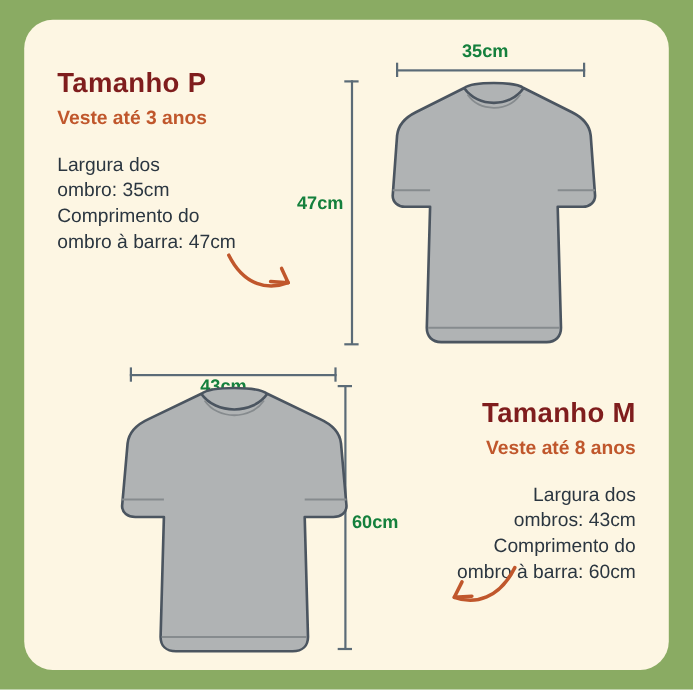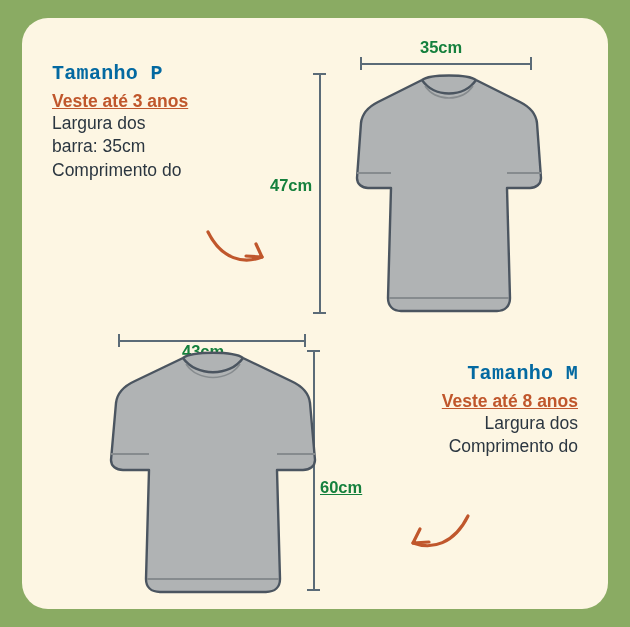--- a/index.html
+++ b/index.html
@@ -30,40 +30,39 @@
     border-radius: 26px;
     box-sizing: border-box;
     overflow: hidden;
   }
 
   
   .block {
     position: absolute;
   }
   .size-title {
-    font-family: Liberation Mono, monospace;
-    font-size: 20px;
+    font-family: Liberation Sans, sans-serif;
+    font-size: 25px;
     font-weight: 700;
-    color: #0369a1;
+    color: #7f1d1d;
     letter-spacing: 0.3px;
     white-space: nowrap;
   }
   .age-line {
     font-size: 17.5px;
     font-weight: 700;
     color: #c0572c;
     margin-top: 6px;
     white-space: nowrap;
-    text-decoration: underline;
   }
   .meas {
     font-size: 17.5px;
     color: #2b3640;
     line-height: 1.33;
-    margin-top: 0;
+    margin-top: 20px;
     white-space: nowrap;
   }
   .block-p { left: 30px; top: 44px; text-align: left; }
   .block-m { right: 30px; top: 344px; text-align: right; }
 
   
   .dim-label {
     position: absolute;
     font-size: 16.5px;
     font-weight: 700;
@@ -98,22 +97,23 @@
 </head>
 <body>
 
 <div id="frame">
   <div id="card">
 
     <div class="block block-p">
       <div class="size-title">Tamanho P</div>
       <div class="age-line">Veste até 3 anos</div>
       <div class="meas">Largura dos</div>
-      <div class="meas" style="margin-top:0">barra: 35cm</div>
+      <div class="meas" style="margin-top:0">ombro: 35cm</div>
       <div class="meas" style="margin-top:0">Comprimento do</div>
+      <div class="meas" style="margin-top:0">ombro à barra: 47cm</div>
     </div>
 
     <svg class="arrow" style="left:182px; top:208px;" width="70" height="46" viewBox="0 0 70 46">
       <path d="M4 6 C18 34, 40 38, 58 31" fill="none" stroke="#c0572c" stroke-width="3.2" stroke-linecap="round"></path>
       <path d="M58 31 L42 30 M58 31 L52 18" fill="none" stroke="#c0572c" stroke-width="3.2" stroke-linecap="round"></path>
     </svg>
 
     <div class="dim-label" style="left:398px; top:20px;">35cm</div>
     <div class="hrule" style="left:338px; top:45px; width:172px;"></div>
     <div class="tick-v" style="left:338px; top:39px;"></div>
@@ -151,21 +151,21 @@
       <path d="M197 103 L163 103" fill="none" stroke="#868b8e" stroke-width="1.8"></path>
 
       <path d="M45 228 L165 228" fill="none" stroke="#868b8e" stroke-width="1.8"></path>
     </svg>
 
     <div class="dim-label" style="left:160px; top:295px;margin-top:29px;">43cm</div>
     <div class="hrule" style="left:96px; top:322px; width:188px;"></div>
     <div class="tick-v" style="left:96px; top:316px;"></div>
     <div class="tick-v" style="left:282px; top:316px;"></div>
 
-    <div class="dim-label" style="left:298px; top:460px;text-decoration:underline;">60cm</div>
+    <div class="dim-label" style="left:298px; top:448px;">60cm</div>
     <div class="vrule" style="left:291px; top:332px; height:240px;"></div>
     <div class="tick-h" style="left:285px; top:332px;"></div>
     <div class="tick-h" style="left:285px; top:571px;"></div>
 
     <svg class="shirt" style="left:75px; top:330px;" width="232" height="250" viewBox="0 0 232 250">
       <path d="M86 10
                C95 3, 137 3, 146 10
                L194 33
                C205 38, 212 46, 213 55
                L218 112
@@ -185,21 +185,23 @@
       <path d="M89 16 C101 34, 131 34, 143 16" fill="none" stroke="#868b8e" stroke-width="1.6"></path>
       <path d="M14 106 L52 106" fill="none" stroke="#868b8e" stroke-width="1.8"></path>
       <path d="M218 106 L180 106" fill="none" stroke="#868b8e" stroke-width="1.8"></path>
       <path d="M50 231 L182 231" fill="none" stroke="#868b8e" stroke-width="1.8"></path>
     </svg>
 
     <div class="block block-m">
       <div class="size-title">Tamanho M</div>
       <div class="age-line">Veste até 8 anos</div>
       <div class="meas">Largura dos</div>
+      <div class="meas" style="margin-top:0">ombros: 43cm</div>
       <div class="meas" style="margin-top:0">Comprimento do</div>
+      <div class="meas" style="margin-top:0">ombro à barra: 60cm</div>
     </div>
 
     <svg class="arrow" style="left:382px; top:490px;" width="70" height="50" viewBox="0 0 70 50">
       <path d="M64 8 C50 36, 28 42, 9 35" fill="none" stroke="#c0572c" stroke-width="3.2" stroke-linecap="round"></path>
       <path d="M9 35 L25 34 M9 35 L16 21" fill="none" stroke="#c0572c" stroke-width="3.2" stroke-linecap="round"></path>
     </svg>
 
   </div>
 </div>
 

